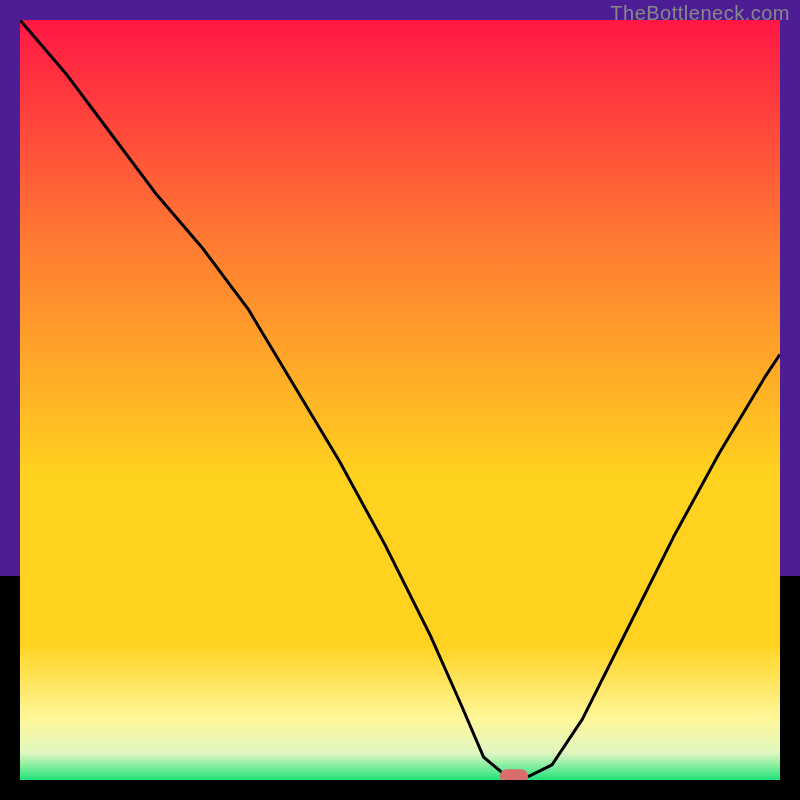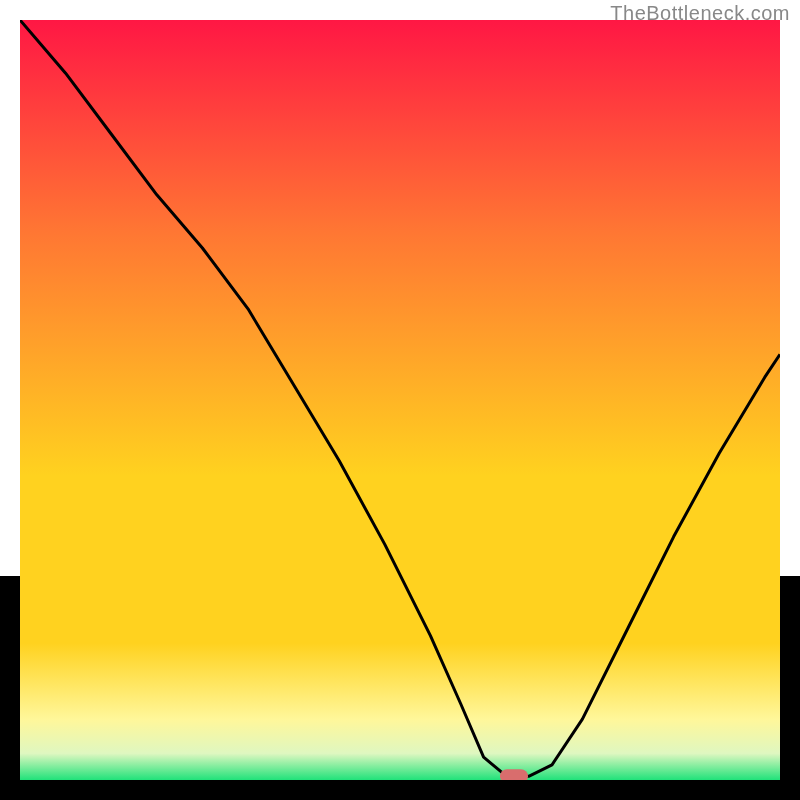--- a/index.html
+++ b/index.html
@@ -8,21 +8,21 @@
     width: 800px;
     height: 800px;
     background: #000;
     overflow: hidden;
     font-family: Arial, Helvetica, sans-serif;
   }
   .frame {
     position: relative;
     width: 800px;
     height: 576px;
-    background: #ffffff;
+    background: #4c1d95;
   }
   .plot {
     position: absolute;
     left: 20px;
     top: 20px;
     width: 760px;
     height: 760px;
   }
   .watermark {
     position: absolute;

